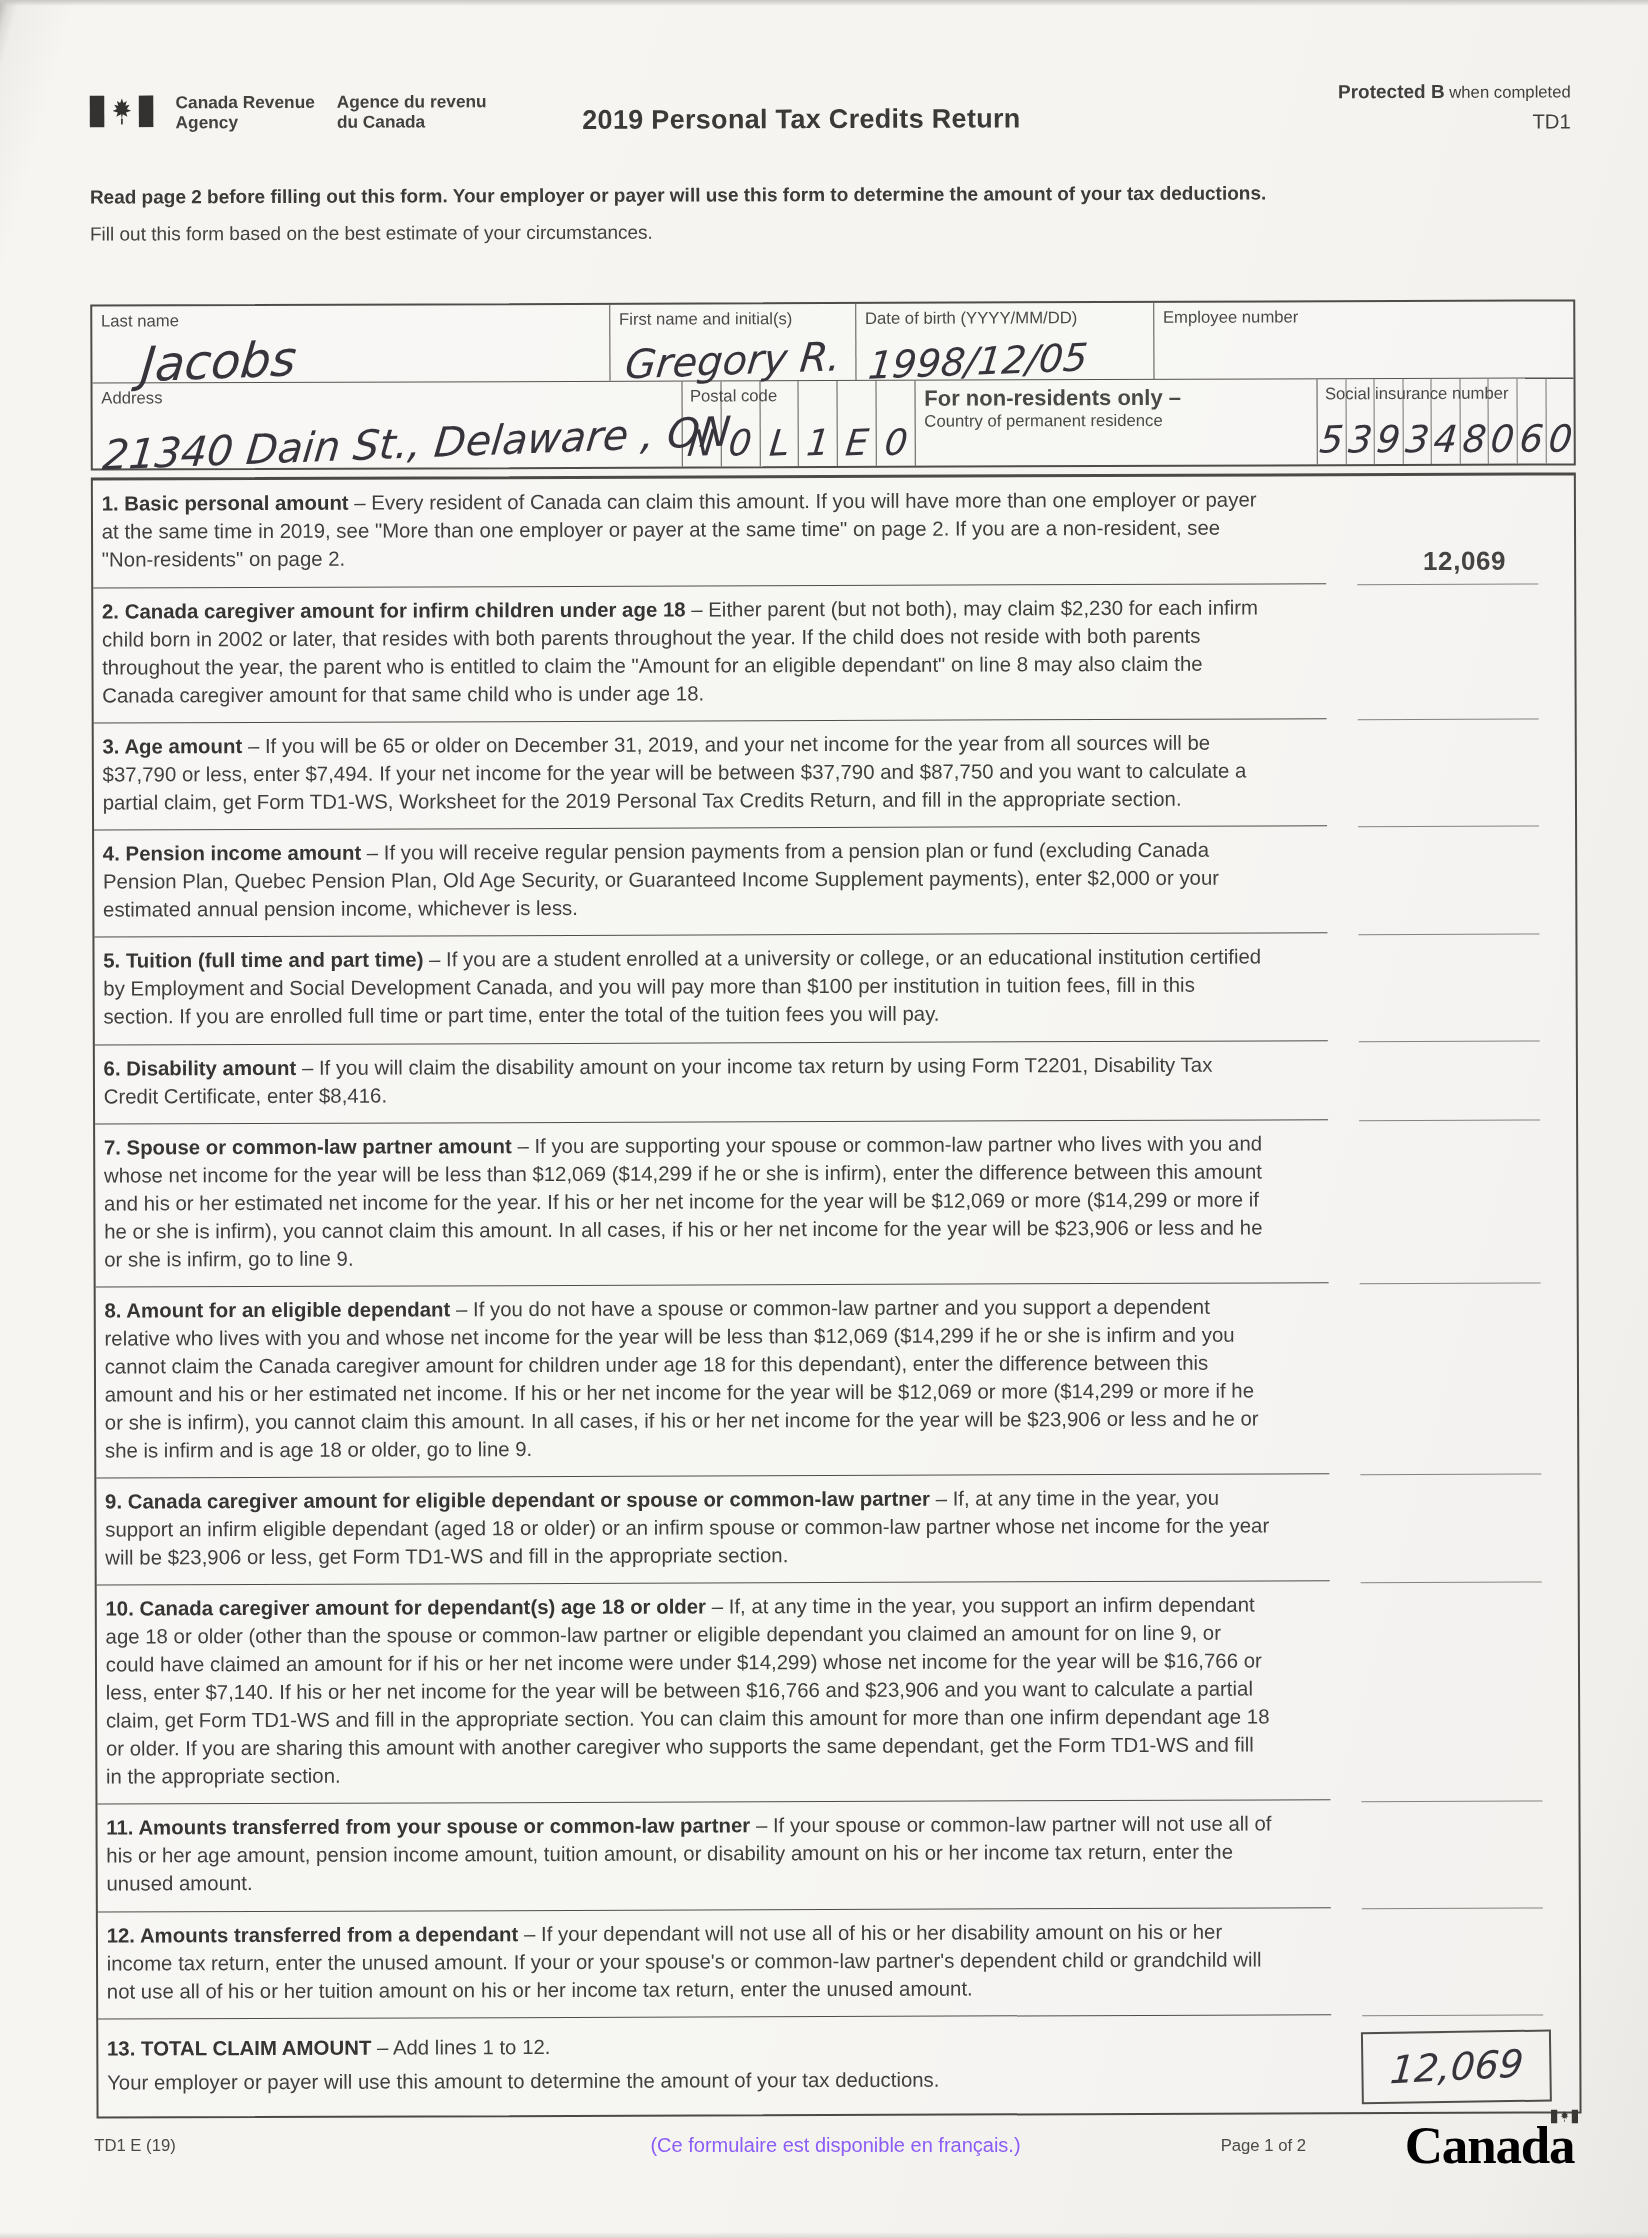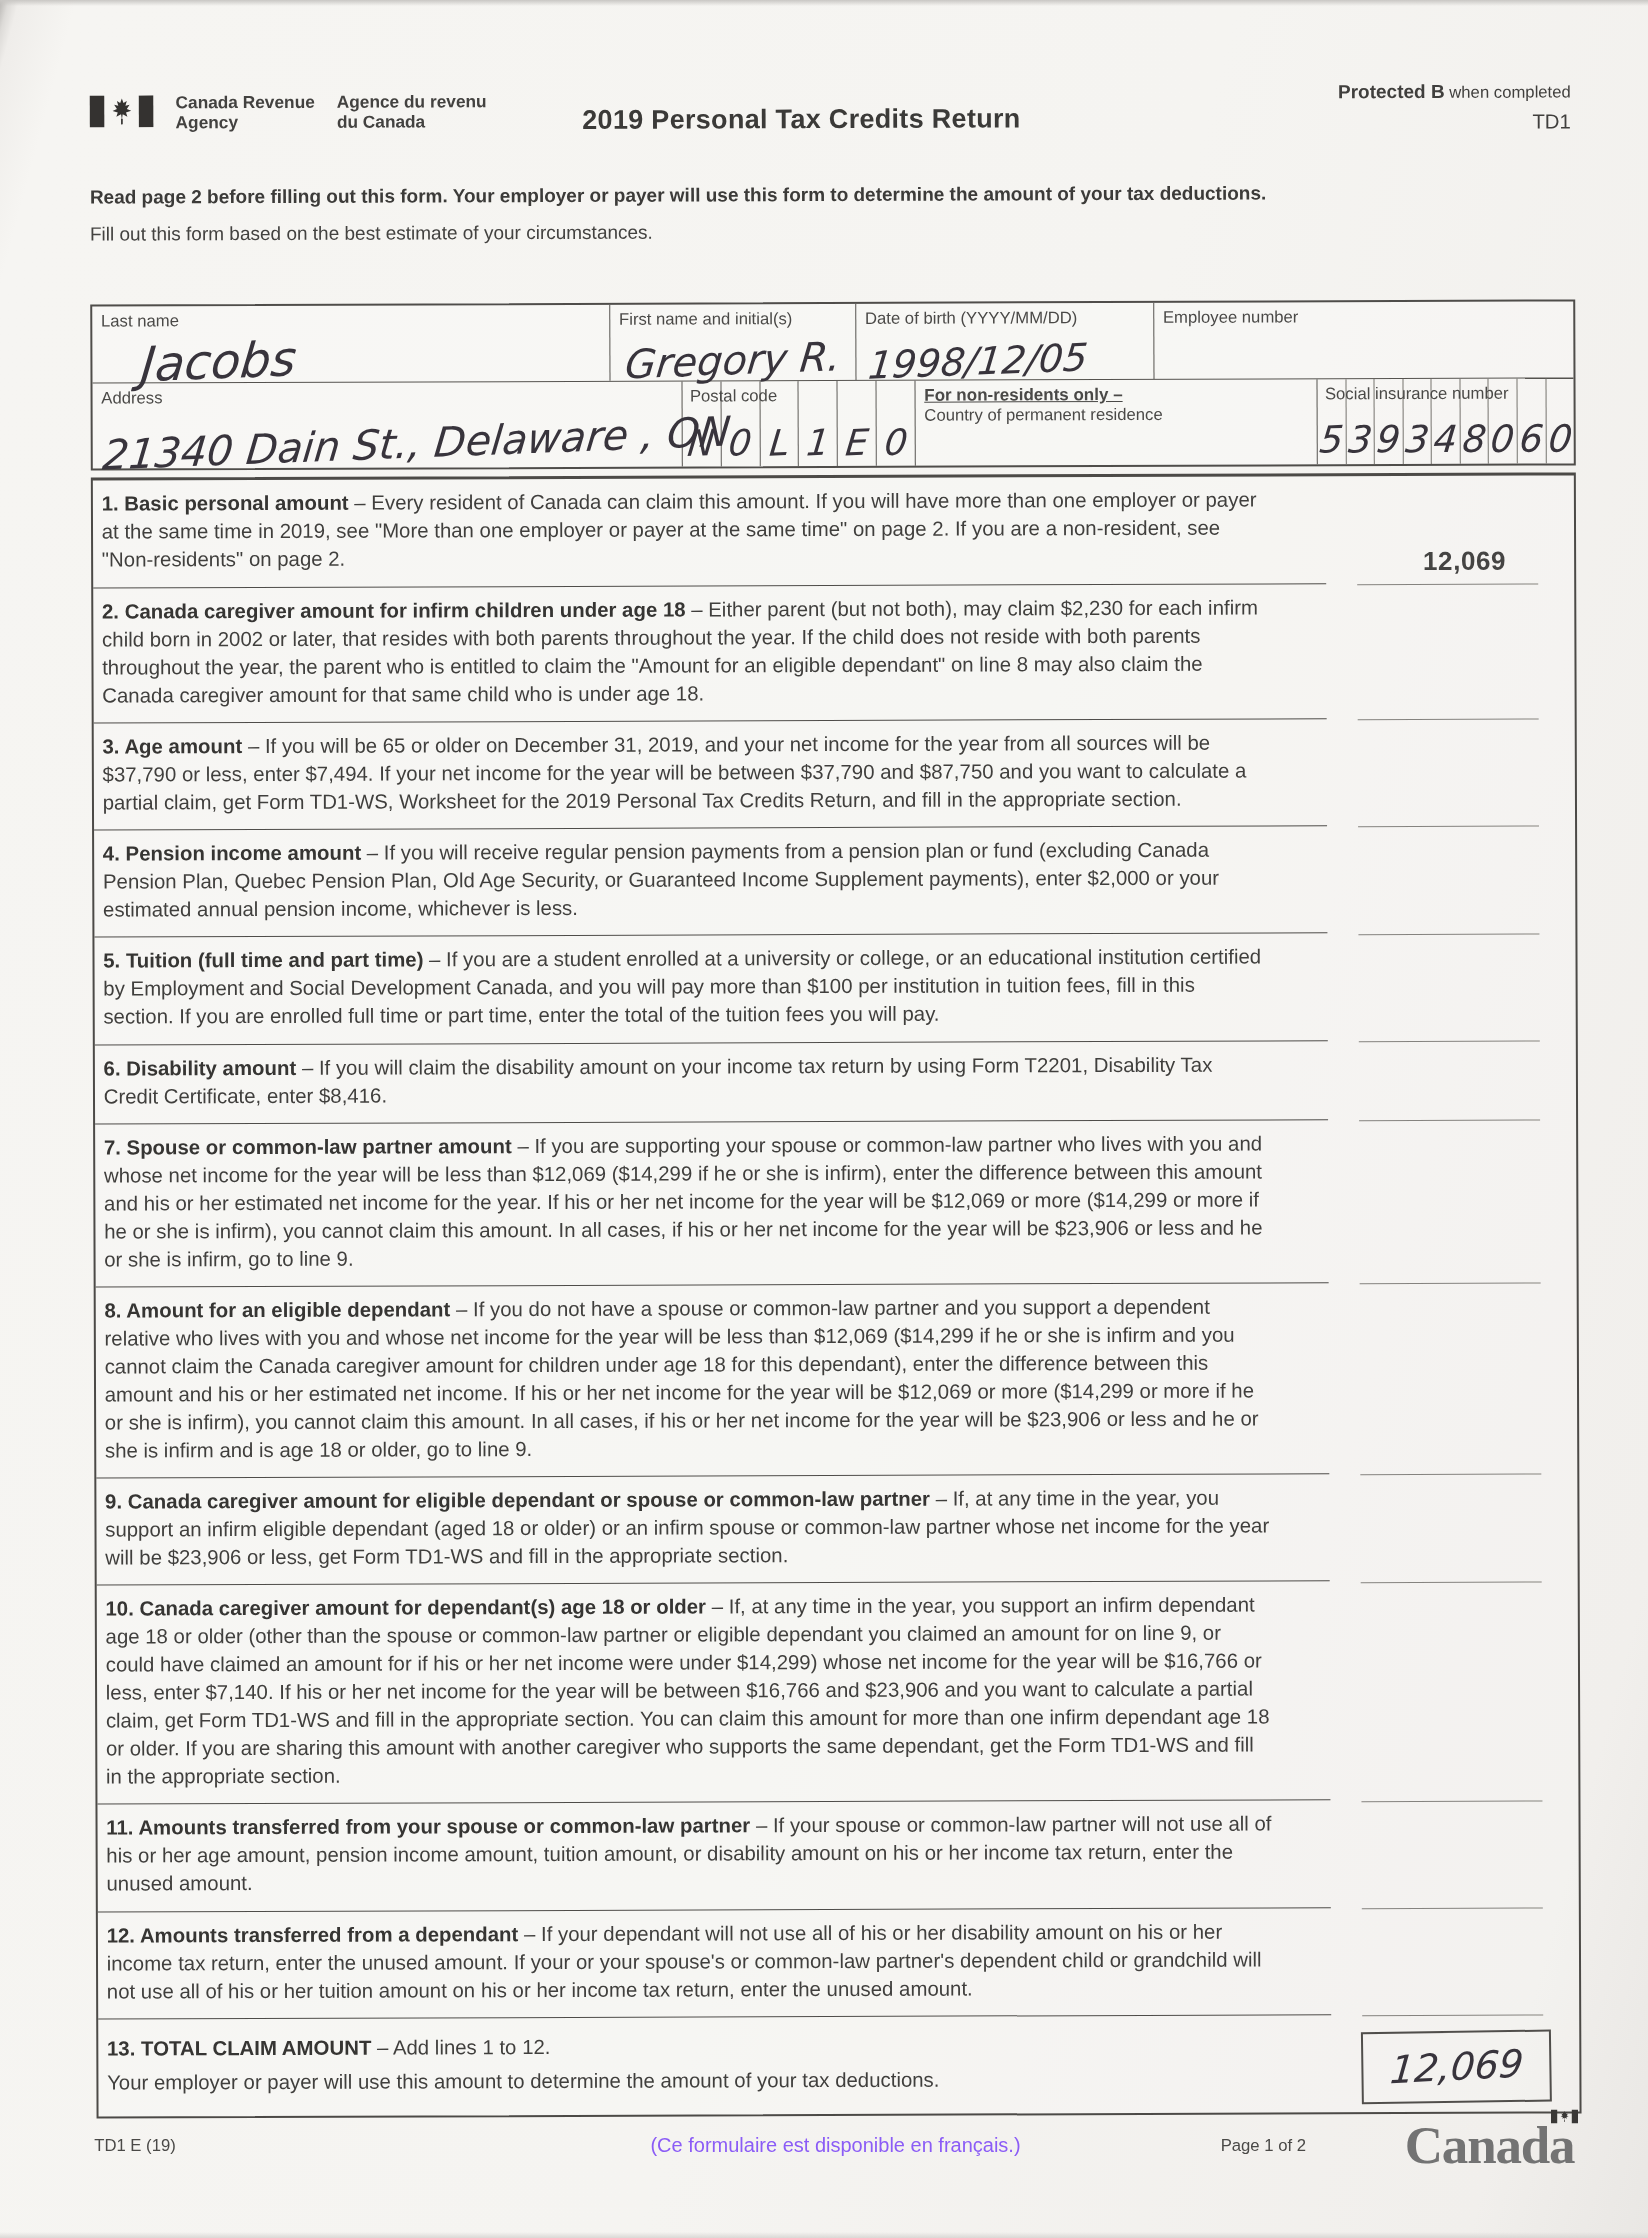--- a/index.html
+++ b/index.html
@@ -31,21 +31,21 @@
   .intro-2{font-size:19px;margin:0;color:#434240;}
 
   
   .id-table{margin-top:59px;border:2.5px solid #4f4d4a;background:rgba(255,255,255,0.25);}
   .id-row{display:flex;}
   .id-row1{height:76px;border-bottom:1.9px solid #55534f;}
   .id-row2{height:85px;}
   .id-cell{position:relative;padding:5px 0 0 8.7px;box-sizing:border-box;}
   .id-cell + .id-cell{border-left:1.9px solid #55534f;}
   .id-label{font-size:16.7px;color:#4a4947;}
-  .id-label b{font-size:17px;text-decoration:underline;}
+  .id-label b{font-size:22px;}
   .c1{width:517px;}.c2{width:246px;}.c3{width:298px;}.c4{flex:1;}
   .a1{width:589px;}.a2{width:233px;padding:0;}.a3{width:402px;}.a4{flex:1;padding:0;}
   .cells{position:absolute;left:0;top:0;right:0;bottom:0;display:flex;}
   .pcell,.scell{flex:1;display:flex;align-items:flex-end;justify-content:center;}
   .pcell + .pcell{border-left:1.9px solid #5d5b57;}
   .scell + .scell{border-left:1.9px solid #76746f;}
   .cells-label{position:absolute;left:7.4px;top:5px;z-index:3;white-space:nowrap;}
 
   
   .hw{font-family:"DejaVu Sans",sans-serif;font-style:italic;color:#38343c;
@@ -73,21 +73,21 @@
   .total-box{position:absolute;right:28.5px;bottom:8.7px;width:186px;height:68px;
              border:2.5px solid #504e4b;display:flex;align-items:center;justify-content:center;
              transform:rotate(-0.6deg);}
 
   
   .footer{position:absolute;left:93px;top:2104px;width:1485px;height:68px;}
   .f-code{position:absolute;left:1.2px;bottom:16px;font-size:16.7px;color:#4a4947;}
   .f-french{position:absolute;left:50%;transform:translateX(-50%);bottom:15px;font-size:20px;color:#8b5cf6;}
   .f-page{position:absolute;right:272px;bottom:16px;font-size:16.7px;color:#4a4947;}
   .wordmark{position:absolute;right:3.7px;bottom:0;font-family:"Liberation Serif","DejaVu Serif",serif;
-            font-weight:bold;font-size:53px;letter-spacing:-1.2px;color:#737373;line-height:1;}
+            font-weight:bold;font-size:53px;letter-spacing:-1.2px;color:#000000;line-height:1;}
   .wordmark-flag{position:absolute;right:-3.7px;top:-10px;width:27px;height:15px;}
 </style>
 </head>
 <body>
 
 <div class="edge-top"></div>
 <div class="edge-bottom"></div>
 
 <div class="content">
 

